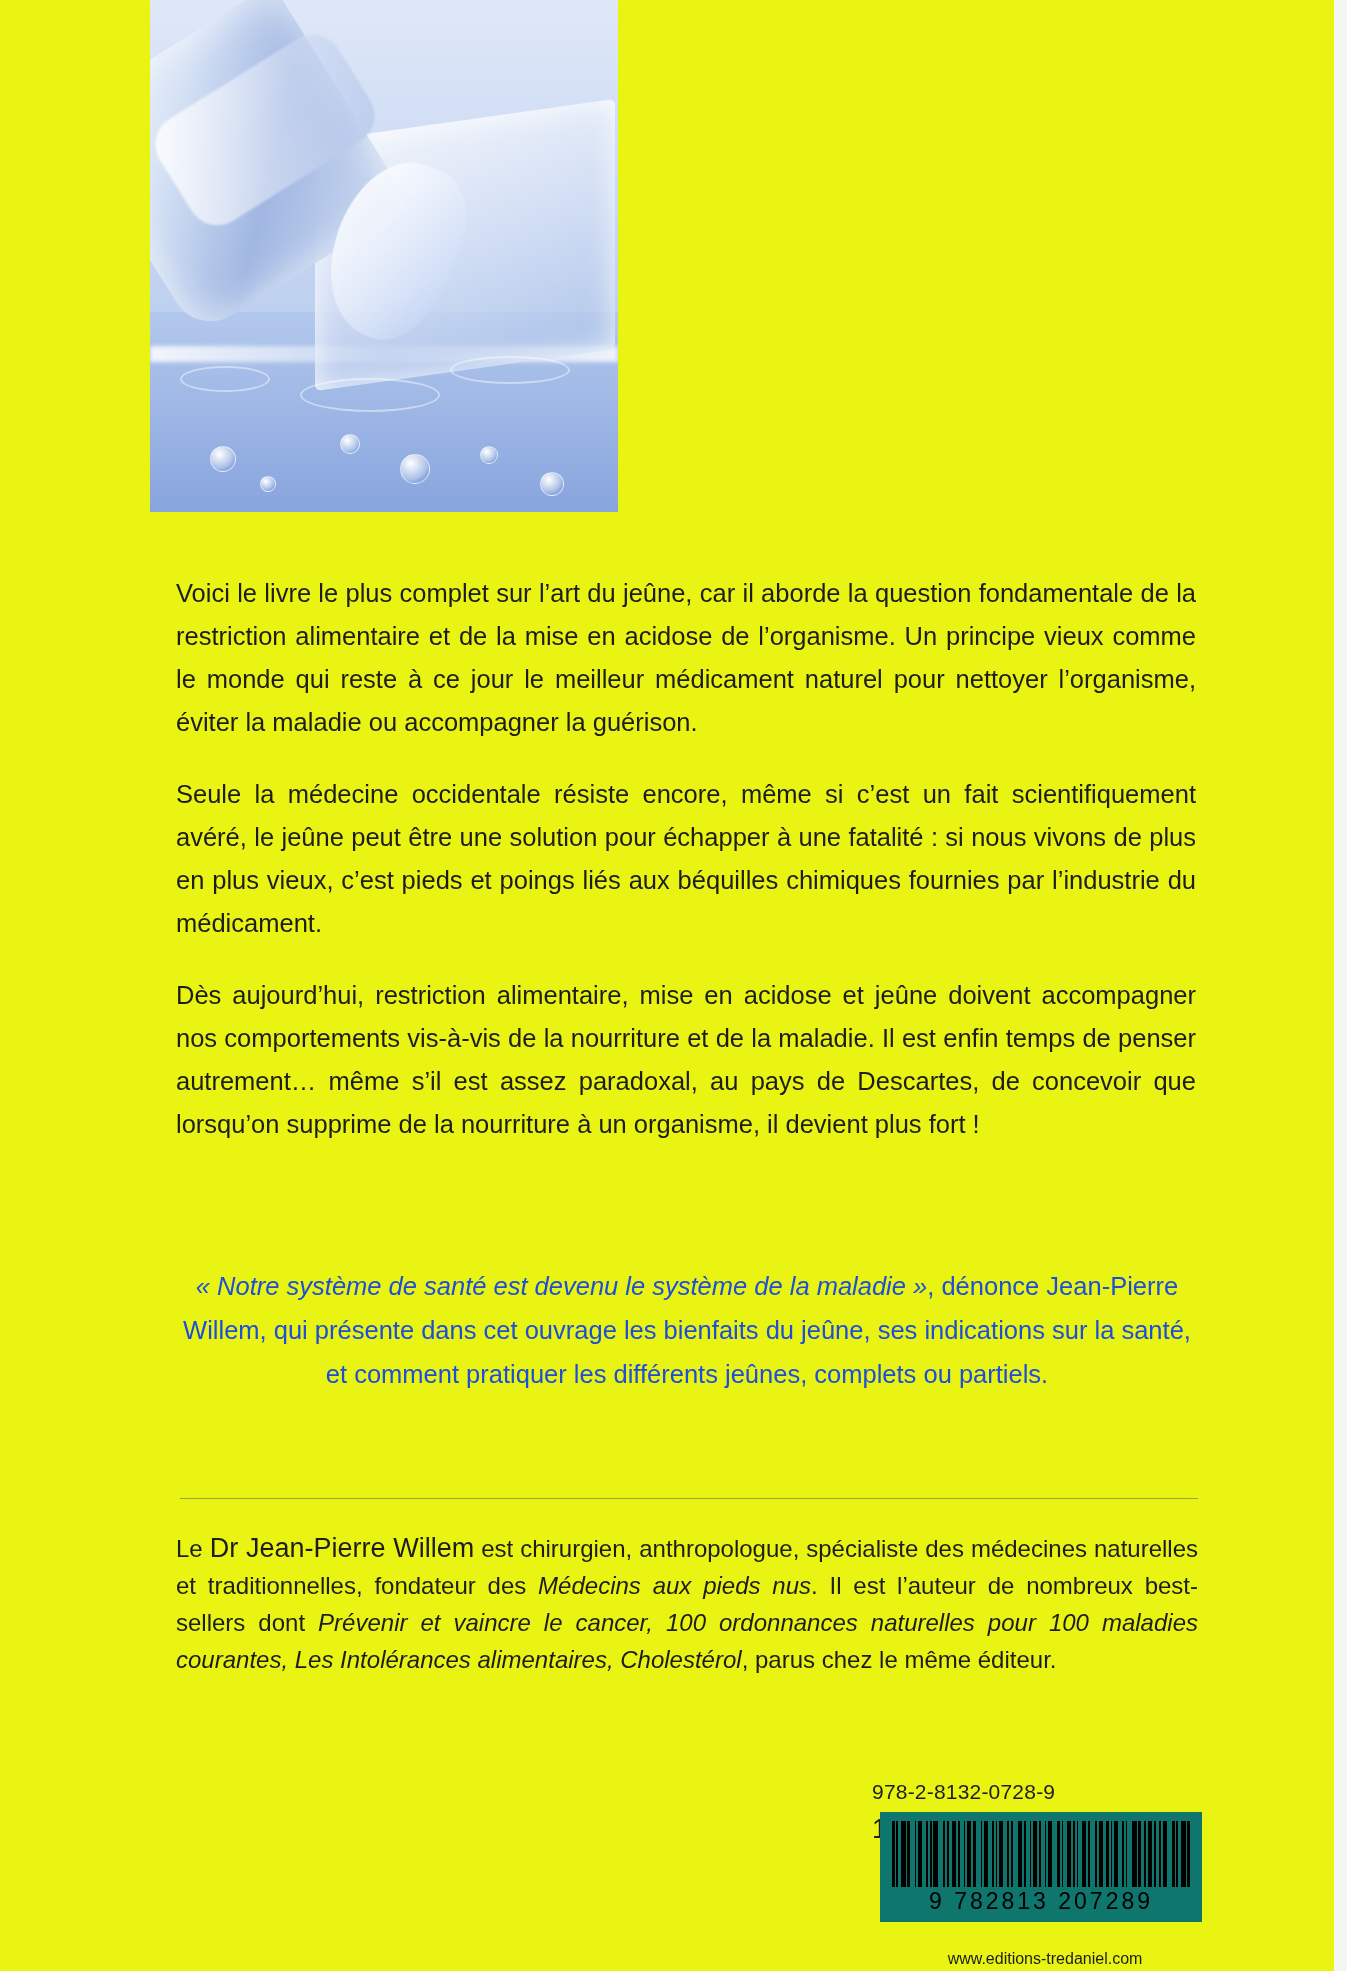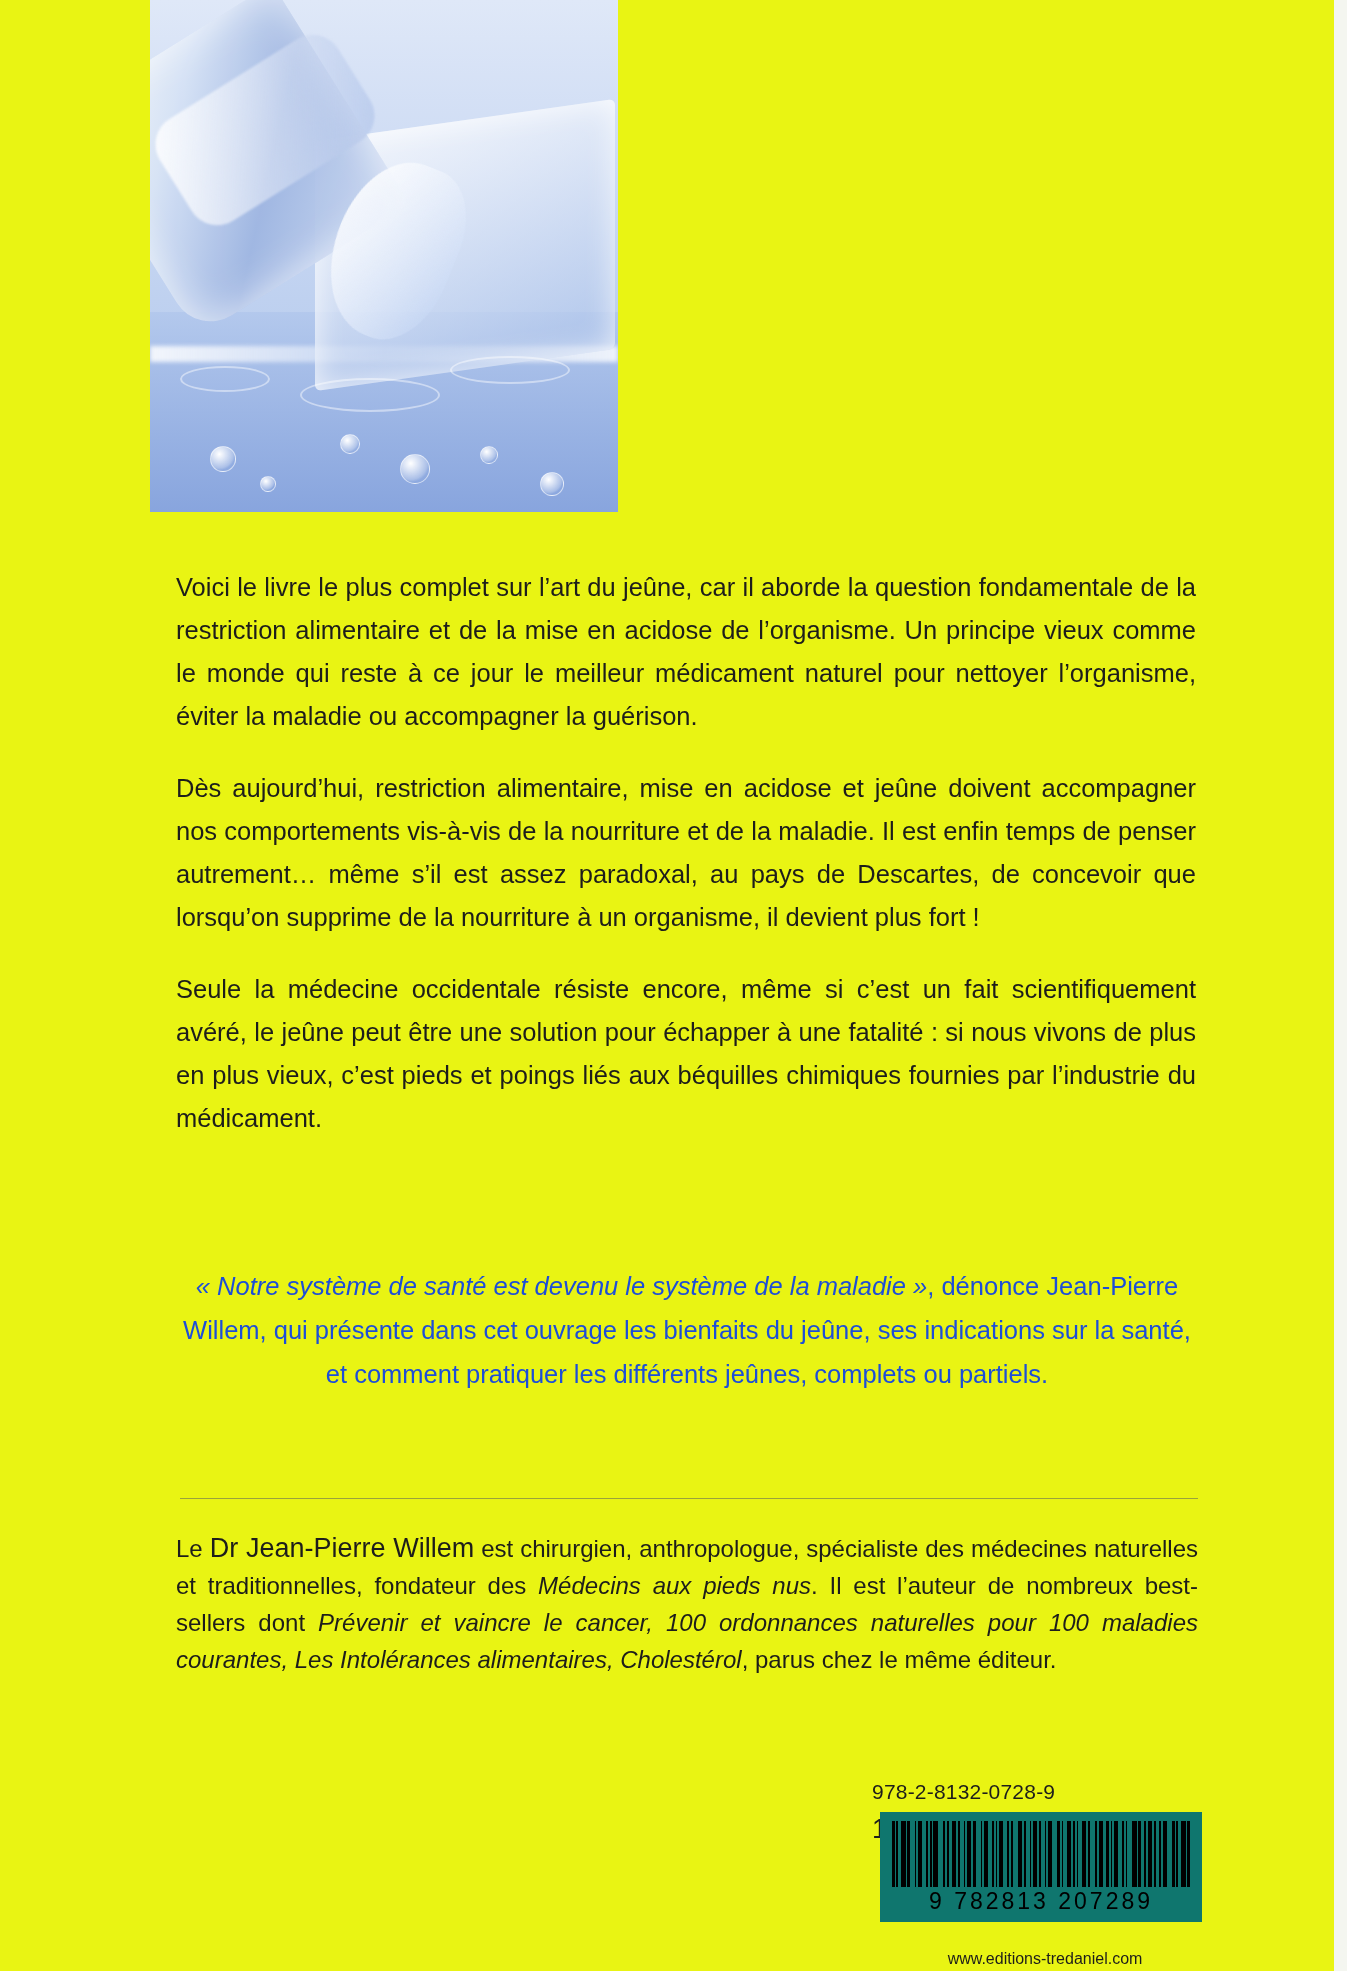--- a/index.html
+++ b/index.html
@@ -103,21 +103,21 @@
     position: absolute;
     left: 176px;
     top: 566px;
     width: 1020px;
     color: #1d1d1b;
     font-size: 25.5px;
     line-height: 43px;
     text-align: justify;
     text-justify: inter-word;
   }
-  .body-text p { margin: 0 0 29px 0; }
+  .body-text p { margin: 6px 0 29px 0; }
   .body-text p:last-child { margin-bottom: 0; }
 
   .quote-block {
     position: absolute;
     left: 176px;
     top: 1264px;
     width: 1022px;
     color: #1d4ed8;
     font-size: 25.5px;
     line-height: 44px;
@@ -224,22 +224,22 @@
     <div class="ci-layer bubble" style="left:250px;bottom:28px;width:30px;height:30px;"></div>
     <div class="ci-layer bubble" style="left:330px;bottom:48px;width:18px;height:18px;"></div>
     <div class="ci-layer bubble" style="left:390px;bottom:16px;width:24px;height:24px;"></div>
     <div class="ci-layer ripple" style="left:30px;bottom:120px;width:90px;height:26px;"></div>
     <div class="ci-layer ripple" style="left:150px;bottom:100px;width:140px;height:34px;"></div>
     <div class="ci-layer ripple" style="left:300px;bottom:128px;width:120px;height:28px;"></div>
   </div>
 
   <div class="body-text">
     <p>Voici le livre le plus complet sur l’art du jeûne, car il aborde la question fondamentale de la restriction alimentaire et de la mise en acidose de l’organisme. Un principe vieux comme le monde qui reste à ce jour le meilleur médicament naturel pour nettoyer l’organisme, éviter la maladie ou accompagner la guérison.</p>
+    <p>Seule la médecine occidentale résiste encore, même si c’est un fait scientifiquement avéré, le jeûne peut être une solution pour échapper à une fatalité : si nous vivons de plus en plus vieux, c’est pieds et poings liés aux béquilles chimiques fournies par l’industrie du médicament.</p>
     <p>Dès aujourd’hui, restriction alimentaire, mise en acidose et jeûne doivent accompagner nos comportements vis-à-vis de la nourriture et de la maladie. Il est enfin temps de penser autrement… même s’il est assez paradoxal, au pays de Descartes, de concevoir que lorsqu’on supprime de la nourriture à un organisme, il devient plus fort !</p>
-    <p>Seule la médecine occidentale résiste encore, même si c’est un fait scientifiquement avéré, le jeûne peut être une solution pour échapper à une fatalité : si nous vivons de plus en plus vieux, c’est pieds et poings liés aux béquilles chimiques fournies par l’industrie du médicament.</p>
   </div>
 
   <div class="quote-block">
     <span class="q-italic">« Notre système de santé est devenu le système de la maladie »</span><span>, dénonce Jean-Pierre Willem, qui présente dans cet ouvrage les bienfaits du jeûne, ses indications sur la santé, et comment pratiquer les différents jeûnes, complets ou partiels.</span>
   </div>
 
   <div class="divider"></div>
 
   <div class="author-block">
     <span>Le </span><span class="strong">Dr Jean-Pierre Willem</span><span> est chirurgien, anthropologue, spécialiste des médecines naturelles et traditionnelles, fondateur des </span><span class="it">Médecins aux pieds nus</span><span>. Il est l’auteur de nombreux best-sellers dont </span><span class="it">Prévenir et vaincre le cancer, 100 ordonnances naturelles pour 100 maladies courantes, Les Intolérances alimentaires, Cholestérol</span><span>, parus chez le même éditeur.</span>

